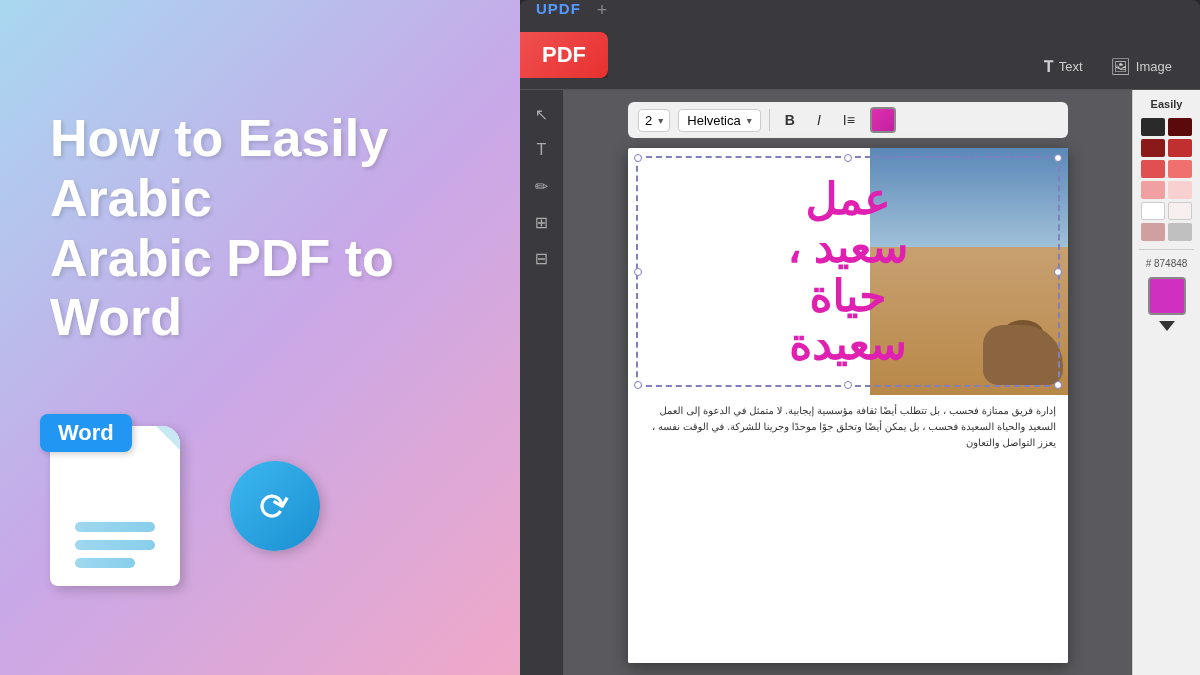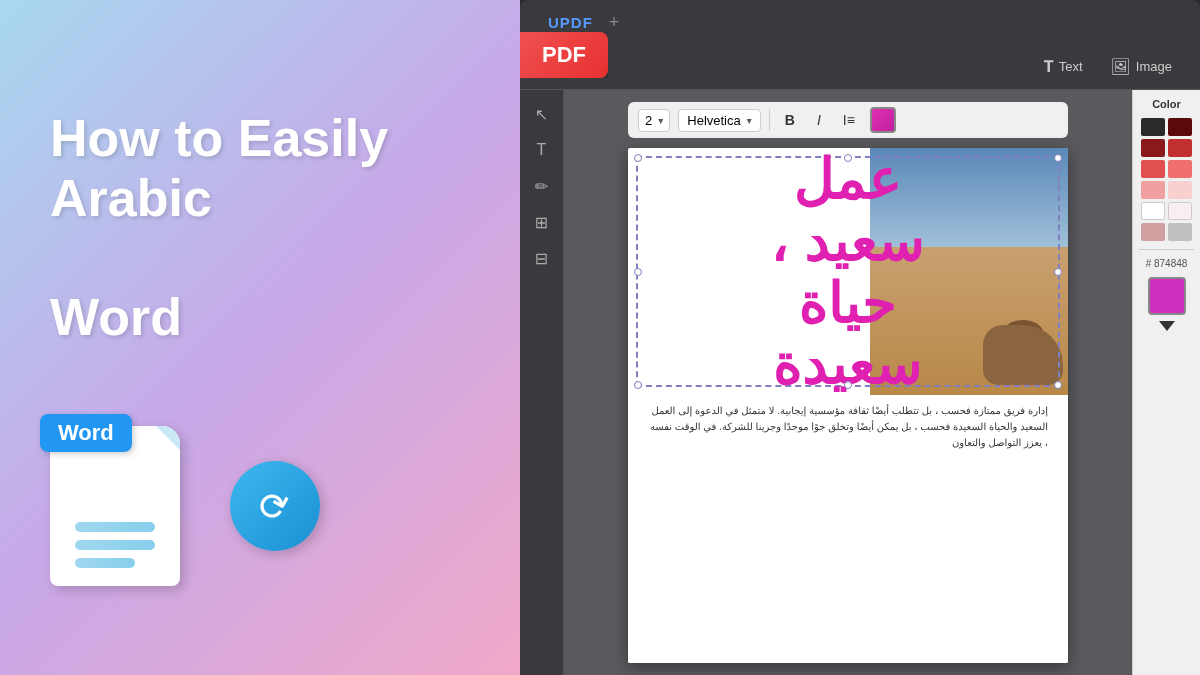--- a/index.html
+++ b/index.html
@@ -132,22 +132,21 @@
       position: relative;
       display: flex;
       flex-direction: column;
     }
 
     
     .browser-chrome {
       background: #3a3a3e;
       height: 44px;
       display: flex;
-      align-items: center;
-      padding: 0 28px;
+      padding: 0 16px;
       gap: 8px;
       border-radius: 8px 8px 0 0;
     }
 
     .browser-logo {
       color: #f0a030;
       font-weight: 900;
       font-size: 15px;
       letter-spacing: 1px;
       margin-right: 4px;
@@ -356,21 +355,21 @@
       right: 0;
       bottom: 52%;
       margin: 8px;
       z-index: 5;
       display: flex;
       align-items: center;
       justify-content: center;
     }
 
     .arabic-heading {
-      font-size: 56px;
+      font-size: 44px;
       font-weight: 900;
       color: #e020b0;
       text-align: center;
       line-height: 1.1;
       direction: rtl;
       font-family: Arial, sans-serif;
       padding: 10px;
     }
 
     .camel-image {
@@ -420,21 +419,21 @@
       height: 25px;
       background: #7a5530;
       border-radius: 50% 50% 0 0;
     }
 
     .arabic-body-text {
       position: absolute;
       bottom: 0;
       left: 0;
       right: 0;
-      padding: 8px 20px;
+      padding: 8px 12px;
       font-size: 10px;
       direction: rtl;
       text-align: right;
       color: #333;
       line-height: 1.6;
       background: white;
       height: 52%;
     }
 
     
@@ -524,21 +523,21 @@
       margin-left: 2px;
     }
   </style>
 </head>
 <body>
 
 <div class="left-panel">
   <div class="left-title">
     <span>How to Easily</span><br>
     <span>Arabic</span><br>
-    <br>
+    <span>Arabic PDF to</span><br>
     <span>Word</span>
   </div>
 
   <div class="icons-row">
 
     <div class="word-doc-icon">
       <div class="doc-page">
         <div class="doc-corner"></div>
         <div class="word-badge">Word</div>
         <div class="doc-lines">
@@ -634,21 +633,21 @@
               <div class="camel-shape"></div>
             </div>
           </div>
         </div>
 
         <div class="arabic-body-text">إدارة فريق ممتازة فحسب ، بل تتطلب أيضًا ثقافة مؤسسية إيجابية. لا متمثل في الدعوة إلى العمل السعيد والحياة السعيدة فحسب ، بل يمكن أيضًا وتخلق جوًا موحدًا وجرينا للشركة. في الوقت نفسه ، يعزز التواصل والتعاون</div>
       </div>
     </div>
 
     <div class="color-panel">
-      <div class="color-panel-title">Color</div>
+      <div class="color-panel-title">Easily</div>
       <div class="color-grid">
         <div class="color-cell" style="background:#2a2a2a;"></div>
         <div class="color-cell" style="background:#5a0a0a;"></div>
         <div class="color-cell" style="background:#8a1a1a;"></div>
         <div class="color-cell" style="background:#c03030;"></div>
         <div class="color-cell" style="background:#e05050;"></div>
         <div class="color-cell" style="background:#f07070;"></div>
         <div class="color-cell" style="background:#f0a0a0;"></div>
         <div class="color-cell" style="background:#f8d0d0;"></div>
         <div class="color-cell" style="background:#ffffff; border:1px solid #ccc;"></div>

